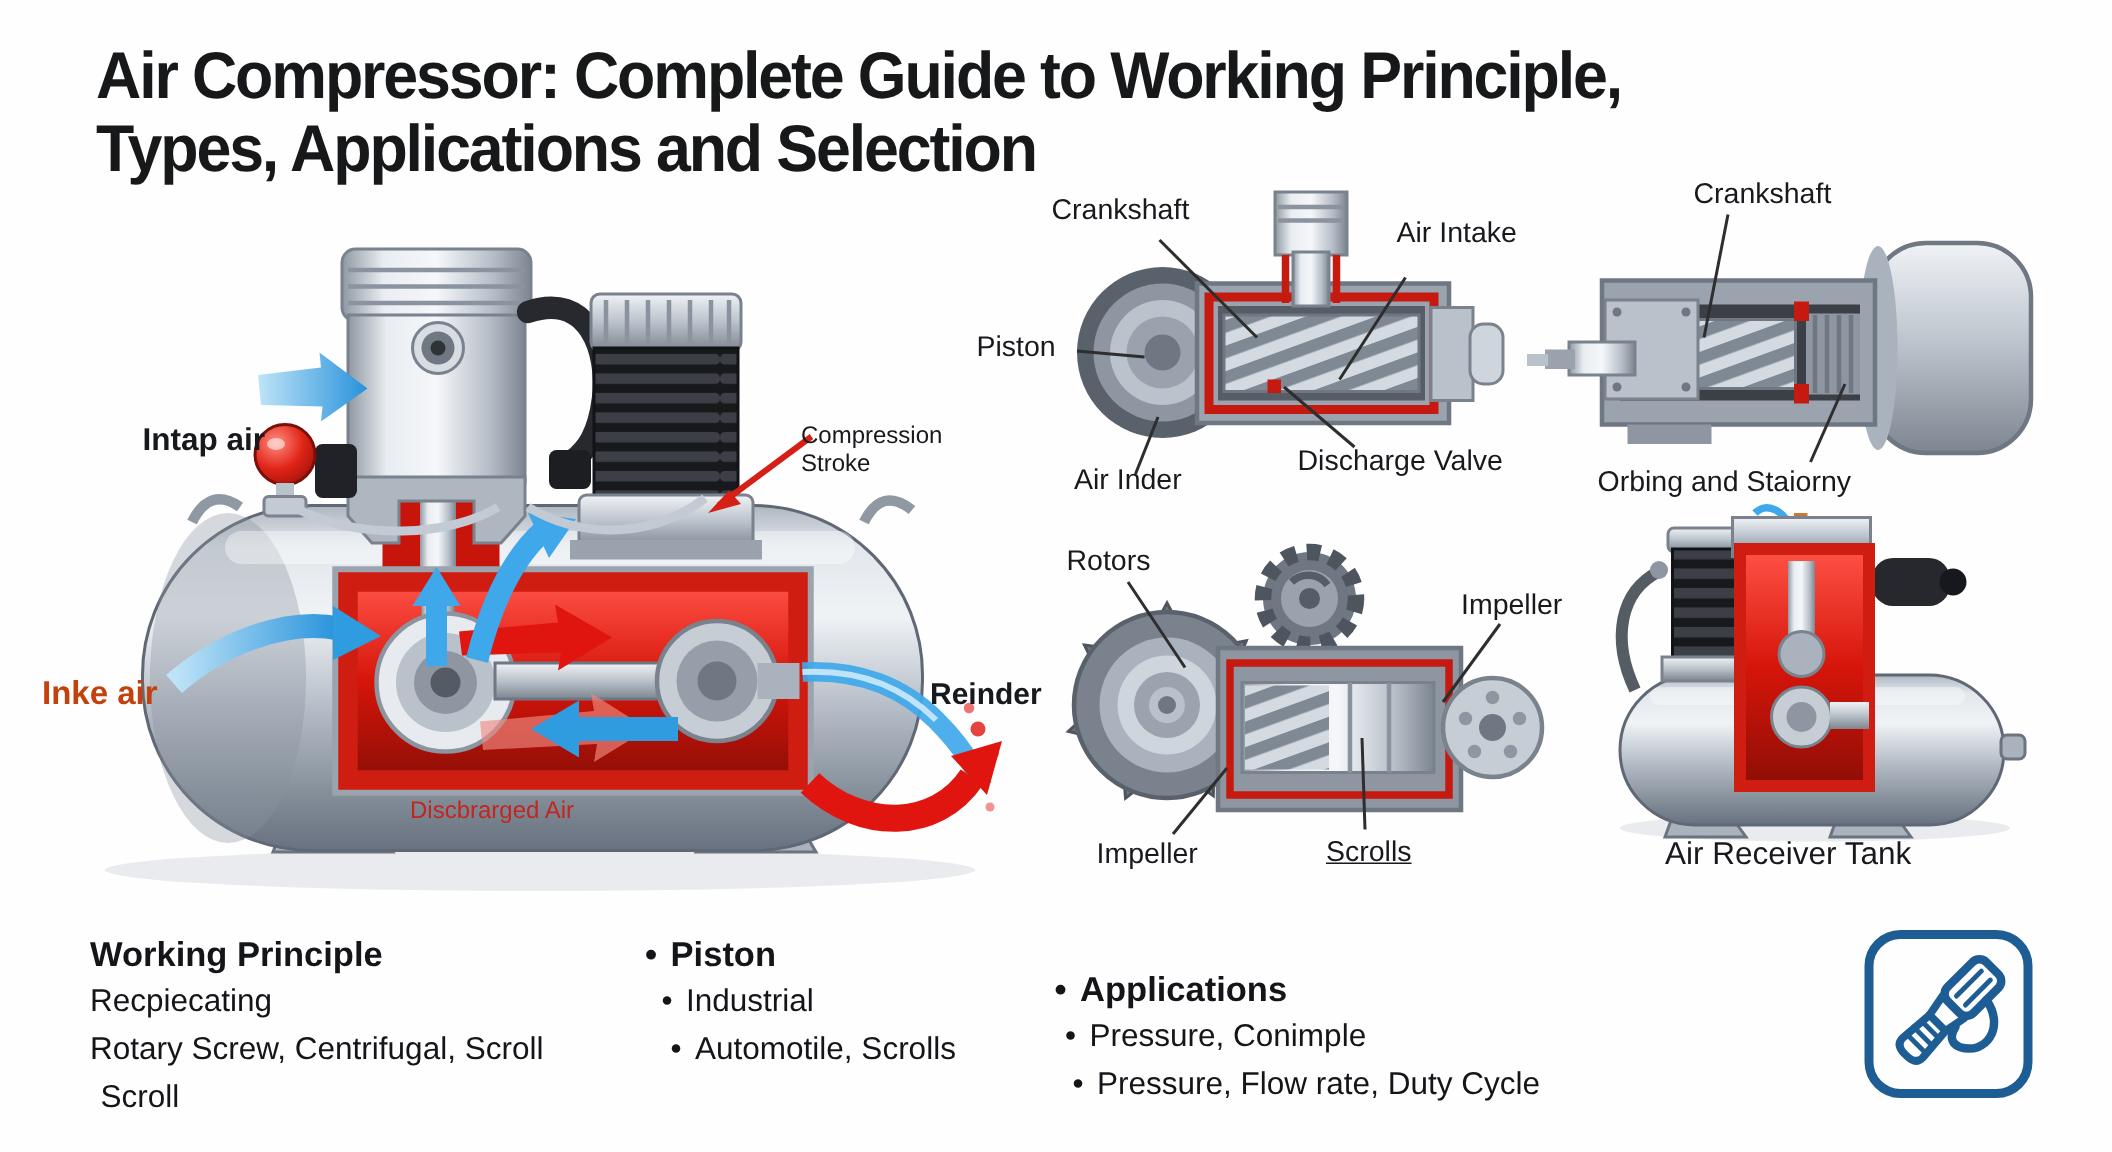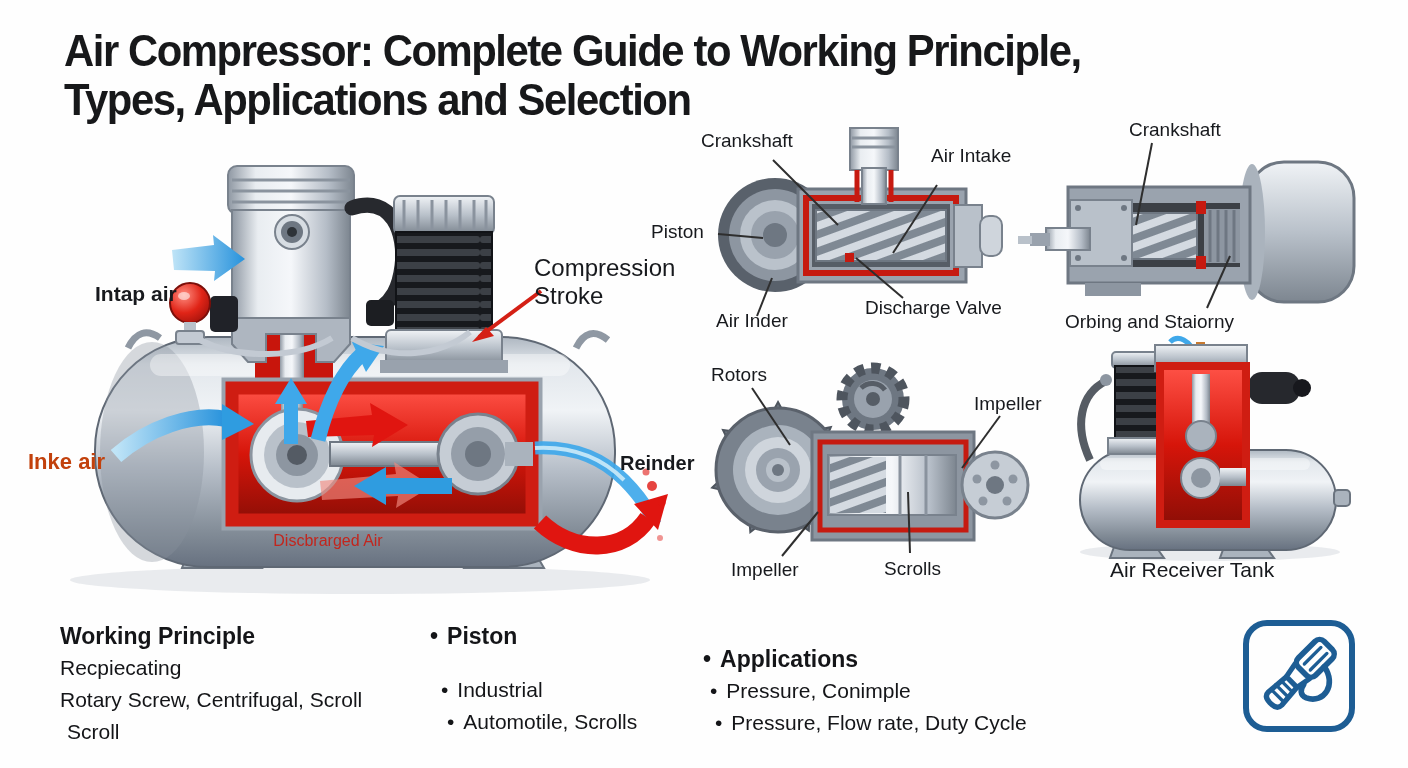--- a/index.html
+++ b/index.html
@@ -295,50 +295,50 @@
     </g>
   </svg>
 
   <div class="title">
     <div>Air Compressor: Complete Guide to Working Principle,</div>
     <div>Types, Applications and Selection</div>
   </div>
 
   <div class="lbl bold" style="left:95px;top:234px;font-size:21px;">Intap air</div>
   <div class="lbl blue" style="left:28px;top:449px;">Inke air</div>
-  <div class="lbl wrap" style="left:534px;top:254px;width:128px;font-size:24px;">Compression Stroke</div>
+  <div class="lbl wrap" style="left:534px;top:282px;width:128px;font-size:16px;">Compression Stroke</div>
   <div class="lbl wrap red center" style="left:262px;top:532px;width:132px;font-size:16px;">Discbrarged Air</div>
   <div class="lbl bold" style="left:620px;top:404px;font-size:20px;">Reinder</div>
 
   <div class="lbl" style="left:701px;top:130px;">Crankshaft</div>
   <div class="lbl" style="left:931px;top:145px;">Air Intake</div>
   <div class="lbl" style="left:651px;top:221px;">Piston</div>
   <div class="lbl" style="left:716px;top:310px;">Air Inder</div>
   <div class="lbl" style="left:865px;top:297px;">Discharge Valve</div>
 
   <div class="lbl" style="left:1129px;top:119px;">Crankshaft</div>
   <div class="lbl" style="left:1065px;top:311px;">Orbing and Staiorny</div>
 
   <div class="lbl" style="left:711px;top:364px;">Rotors</div>
   <div class="lbl" style="left:974px;top:393px;">Impeller</div>
   <div class="lbl" style="left:731px;top:559px;">Impeller</div>
-  <div class="lbl" style="left:884px;top:558px;">Scrolls</div>
+  <div class="lbl" style="left:884px;top:558px;text-decoration:underline;">Scrolls</div>
 
   <div class="lbl" style="left:1110px;top:558px;font-size:21px;">Air Receiver Tank</div>
 
   <div class="section" style="left:60px;top:620px;">
     <div class="sec-head">Working Principle</div>
     <div class="sec-item">Recpiecating</div>
     <div class="sec-item">Rotary Screw, Centrifugal, Scroll</div>
     <div class="sec-item" style="padding-left:7px;">Scroll</div>
   </div>
 
   <div class="section" style="left:430px;top:620px;">
     <div class="sec-head bullet">Piston</div>
-    <div class="sec-item bullet" style="padding-left:11px;margin-top:22px;">Industrial</div>
+    <div class="sec-item bullet" style="padding-left:11px;">Industrial</div>
     <div class="sec-item bullet" style="padding-left:17px;">Automotile, Scrolls</div>
   </div>
 
   <div class="section" style="left:703px;top:643px;">
     <div class="sec-head bullet">Applications</div>
     <div class="sec-item bullet" style="padding-left:7px;">Pressure, Conimple</div>
     <div class="sec-item bullet" style="padding-left:12px;">Pressure, Flow rate, Duty Cycle</div>
   </div>
 
   <div class="tool-icon">

